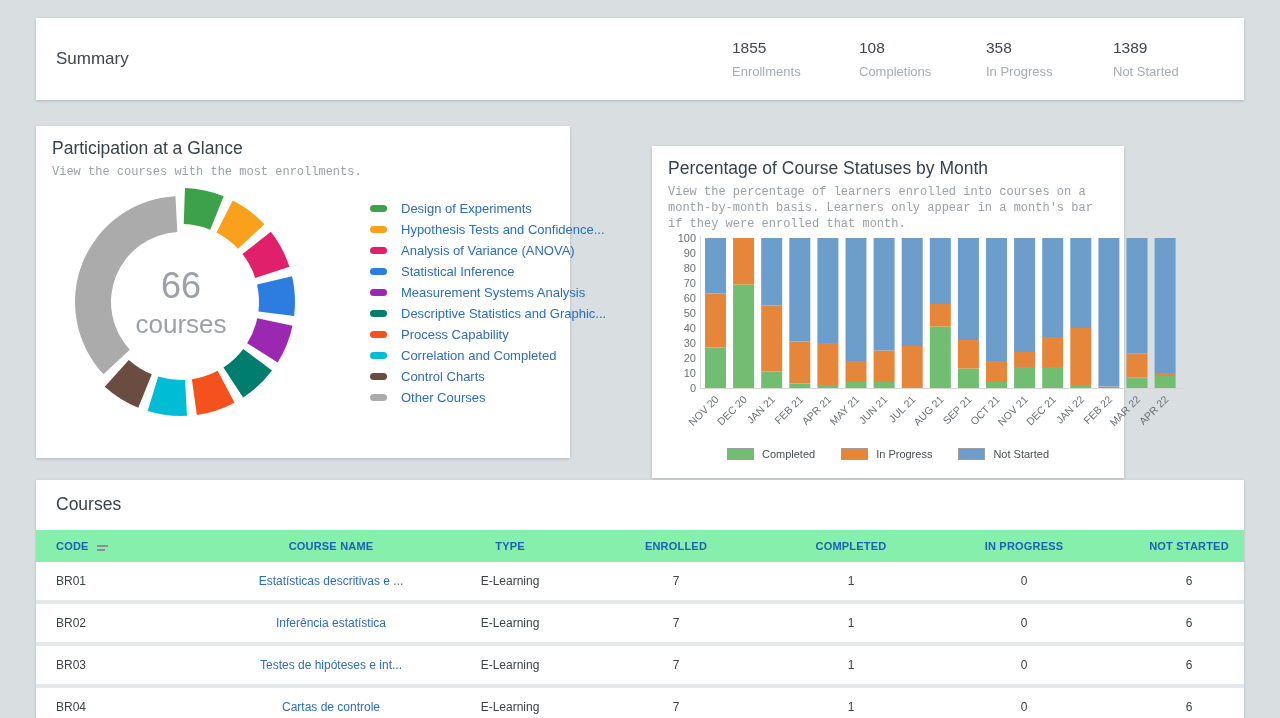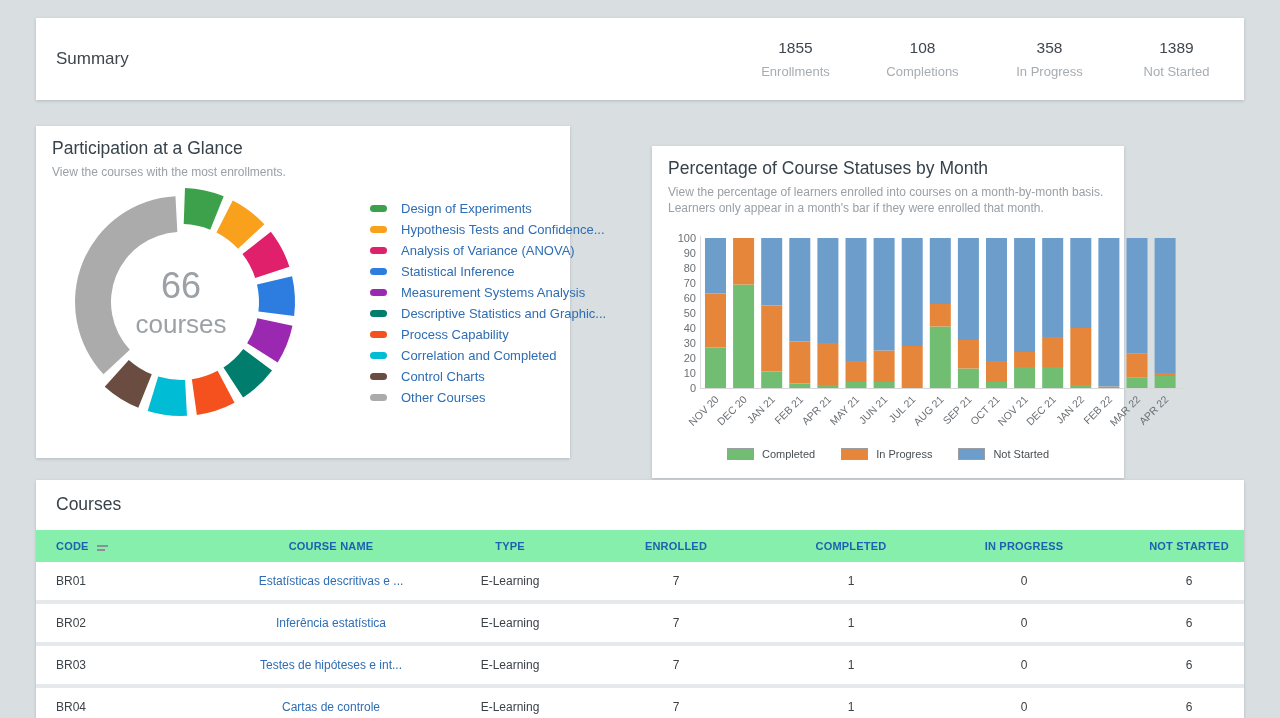--- a/index.html
+++ b/index.html
@@ -8,30 +8,30 @@
     background:#d9dee1;
     font-family:"Liberation Sans","DejaVu Sans",sans-serif;
   }
   .panel { position:absolute; background:#ffffff; box-shadow:0 1px 3px rgba(50,60,70,.22); }
 
   
   #summary-panel { left:36px; top:18px; width:1208px; height:82px; }
   .summary-title { position:absolute; left:20px; top:50%; transform:translateY(-50%);
     font-size:17px; color:#3f464d; }
   .stats { position:absolute; right:4px; top:0; height:100%; display:flex; align-items:center; }
-  .stat { width:127px; text-align:center; }
+  .stat { width:127px; text-align:left; }
   .stat-value { font-size:15.5px; color:#3f464d; margin-bottom:7px; }
   .stat-label { font-size:13px; color:#a7acb1; }
 
   
   #participation-panel { left:36px; top:126px; width:534px; height:332px; }
   #statuses-panel { left:652px; top:126px; width:472px; height:332px;margin-top:20px; }
   .panel-title { position:absolute; left:16px; top:12px; font-size:17.5px; color:#37424b; }
   .panel-sub { position:absolute; left:16px; right:16px; top:38px; font-size:12px;
-    line-height:16px; color:#9aa0a5; }
+    line-height:16px; color:#9aa0a5;font-family:Liberation Mono, monospace; }
 
   
   #donut-box { position:absolute; left:25px; top:56px; width:240px; height:240px; }
   .donut-center { position:absolute; inset:0; display:flex; flex-direction:column;
     align-items:center; justify-content:center; color:#9ba1a7; pointer-events:none; }
   .donut-center .v { font-size:36px; }
   .donut-center .l { font-size:26px; margin-top:2px; }
   #donut-legend { position:absolute; left:334px; top:72px; }
   .dl-item { display:flex; align-items:center; height:21px; cursor:pointer; }
   .dl-swatch { width:17px; height:7px; border-radius:4px; margin-right:14px; flex:0 0 auto; }

